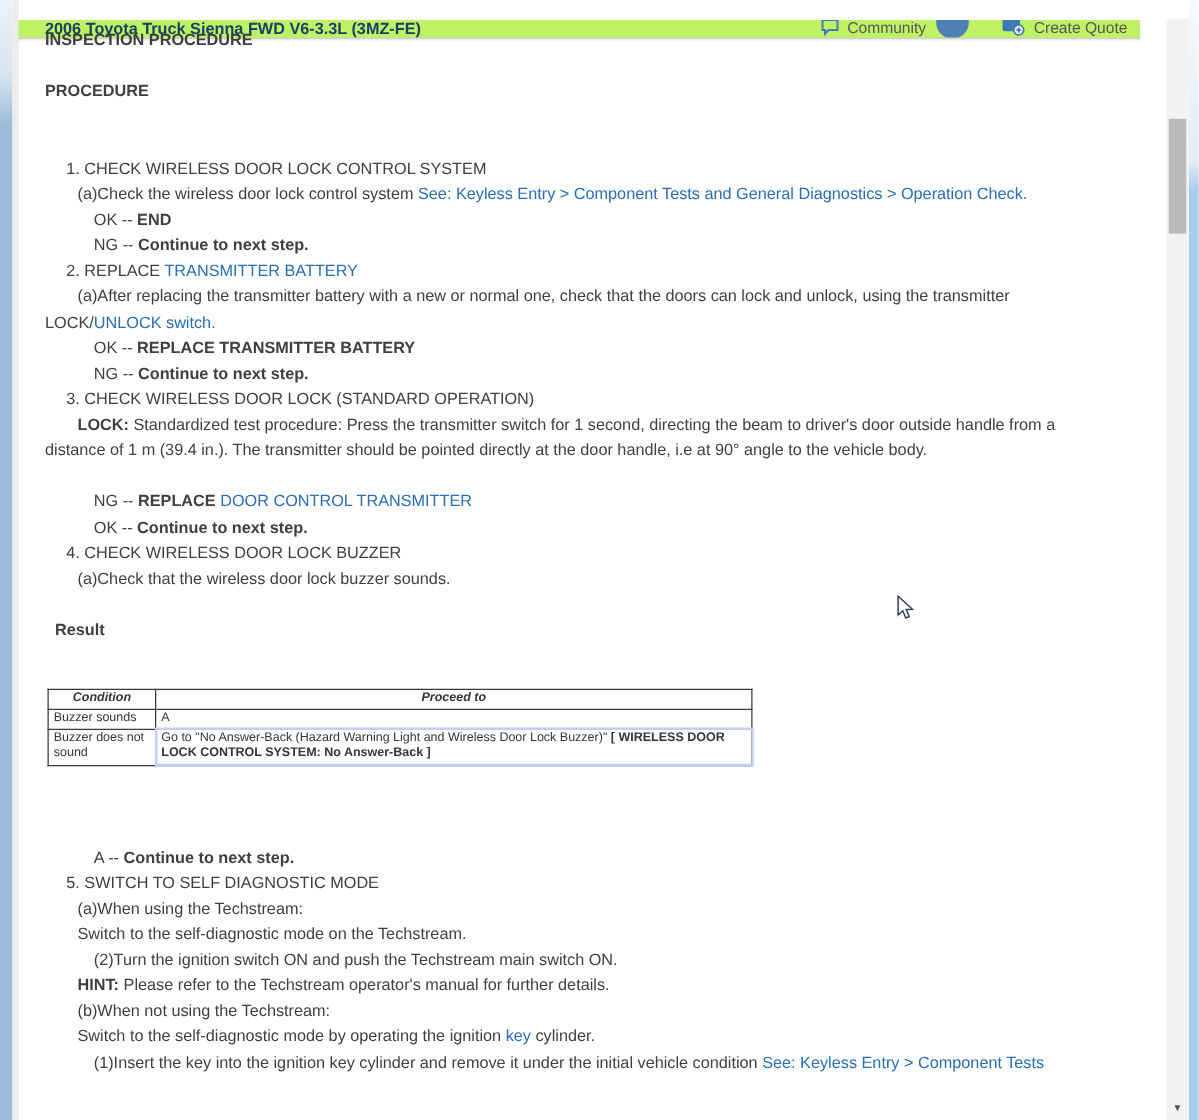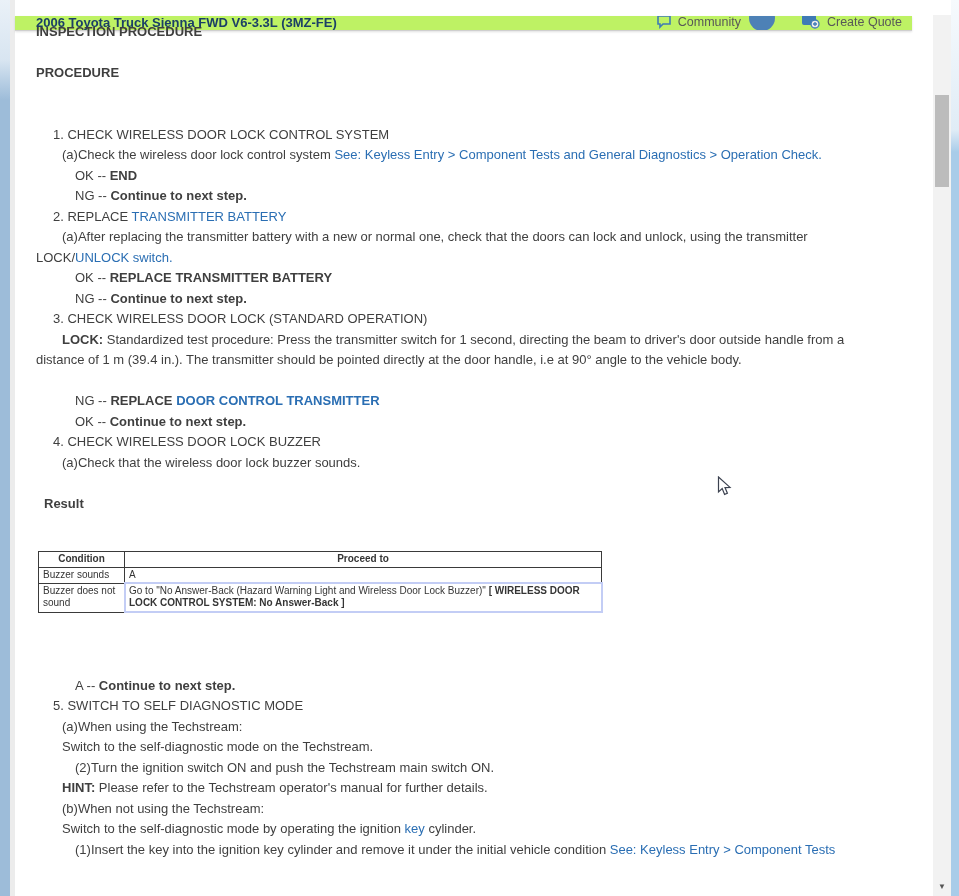--- a/index.html
+++ b/index.html
@@ -33,27 +33,27 @@
     padding:7px 6px 0 21px;color:#3f3f3f;font-size:13px;line-height:20.5px;}
   .ln{white-space:normal;}
   .i1{text-indent:17px;}
   .i2{text-indent:26px;}
   .i3{text-indent:39px;}
   .ir{text-indent:8px;}
   .g1{margin-top:20.5px;}
   .g2{margin-top:41px;}
   .seg-b{font-weight:700;}
   .seg-l{color:#2a6eb3;}
-  .seg-bl{color:#2a6eb3;font-weight:700;}
+  .seg-bl{color:#2a6eb3;font-weight:400;}
   
   .result-table{border-collapse:collapse;margin:37px 0 0 2px;width:564px;table-layout:fixed;
     font-size:10px;line-height:12.5px;color:#353535;background:#fff;}
   .result-table th,.result-table td{border:1px solid #3a3a3a;padding:1px 4px;vertical-align:top;
     overflow:hidden;}
-  .result-table th{font-weight:bold;text-align:center;height:13px;}
+  .result-table th{font-weight:bold;text-align:center;height:13px;font-style:italic;}
   .col-cond{width:86px;}
   .cell-hl{outline:2px solid #c3cdf5;outline-offset:-1px;}
   .row2 td{height:26px;}
   .after-table{margin-top:63px;}
   
   .cursor{position:absolute;left:717px;top:476px;}
 </style>
 </head>
 <body>
 

